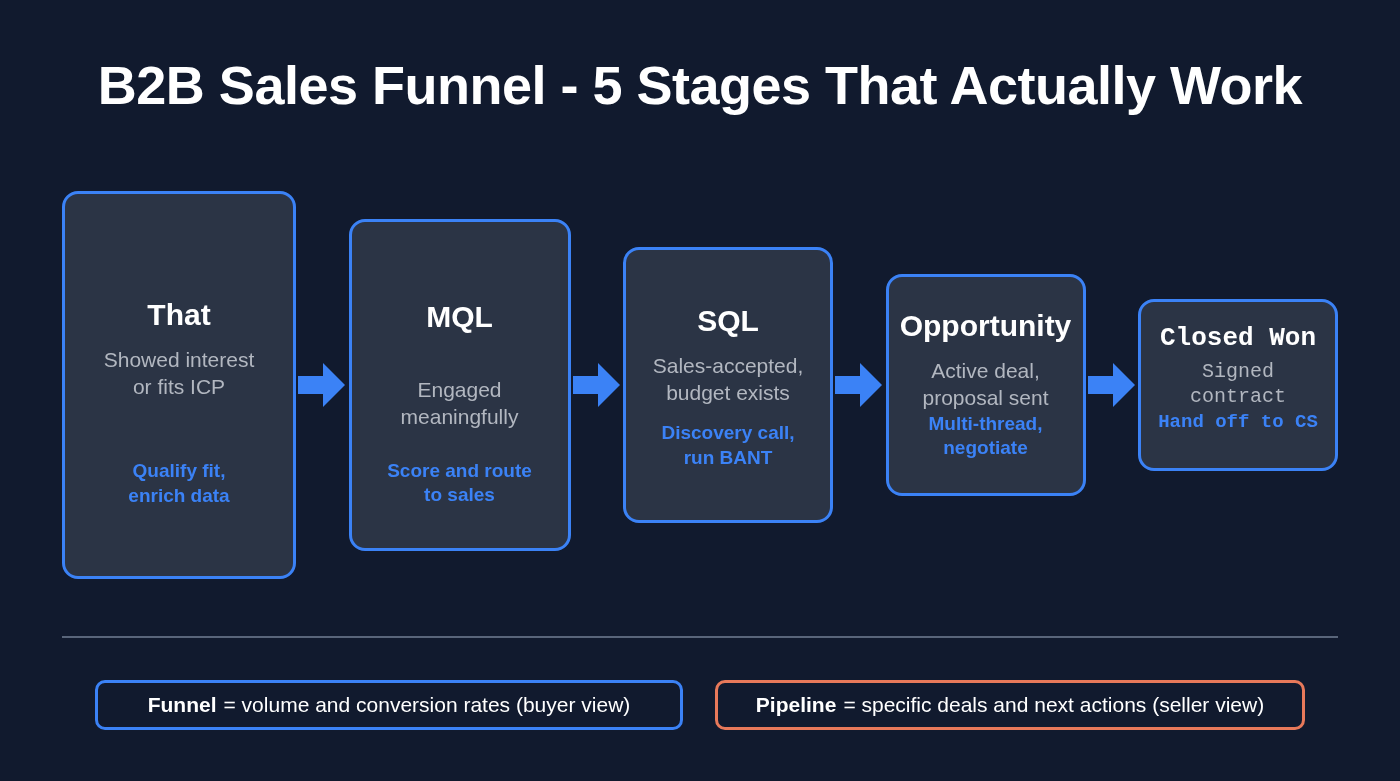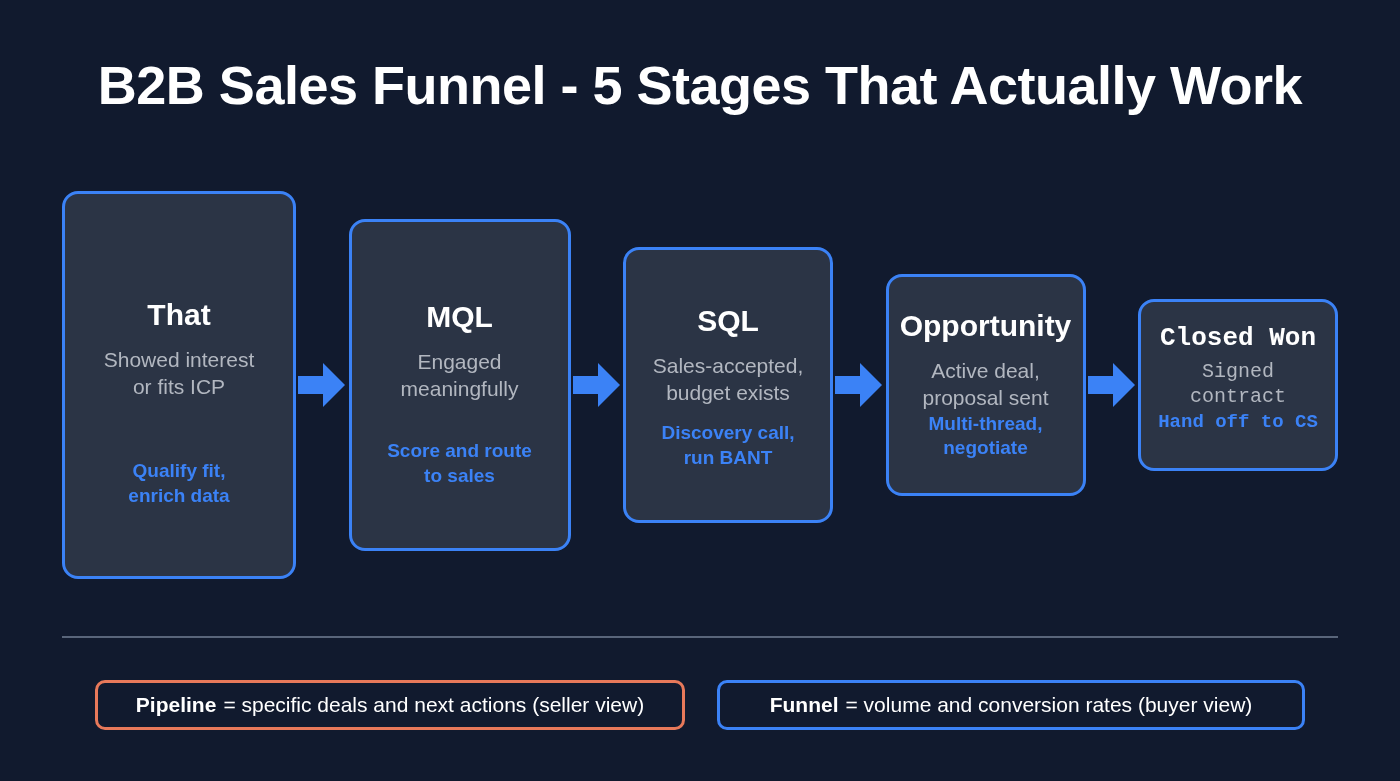--- a/index.html
+++ b/index.html
@@ -80,21 +80,21 @@
     font-weight: bold;
     font-size: 19px;
     line-height: 1.28;
     margin-top: auto;
   }
 
   
   .card-0 { width: 234px; height: 388px; padding: 104px 14px 58px; }
   .card-0 .stage-action { margin-bottom: 10px; }
 
-  .card-1 { width: 222px; height: 332px; padding: 78px 12px 52px; }
+  .card-1 { width: 222px; height: 332px; padding: 78px 12px 52px; gap: 28px; }
   .card-1 .stage-action { margin-bottom: 8px; }
 
   .card-2 { width: 210px; height: 276px; padding: 54px 26px 44px; }
   .card-2 .stage-action { margin-bottom: 6px; }
 
   .card-3 { width: 200px; height: 222px; padding: 32px 8px 32px; }
   .card-3 .stage-action { margin-bottom: 4px; }
 
   .card-4 { width: 200px; height: 172px; padding: 22px 8px 24px; font-family: Liberation Mono, monospace; }
   .card-4 .stage-title { font-size: 26px; }
@@ -246,23 +246,23 @@
       <div class="stage-action">
         <div>Hand off to CS</div>
       </div>
     </div>
 
   </div>
 
   <div id="divider"></div>
 
   <div id="legend-row">
+    <div class="legend-box legend-funnel">
+      <span class="legend-term">Funnel</span>
+      <span class="legend-def">= volume and conversion rates (buyer view)</span>
+    </div>
     <div class="legend-box legend-pipeline">
       <span class="legend-term">Pipeline</span>
       <span class="legend-def">= specific deals and next actions (seller view)</span>
     </div>
-    <div class="legend-box legend-funnel">
-      <span class="legend-term">Funnel</span>
-      <span class="legend-def">= volume and conversion rates (buyer view)</span>
-    </div>
   </div>
 
 </div>
 
 </body></html>

